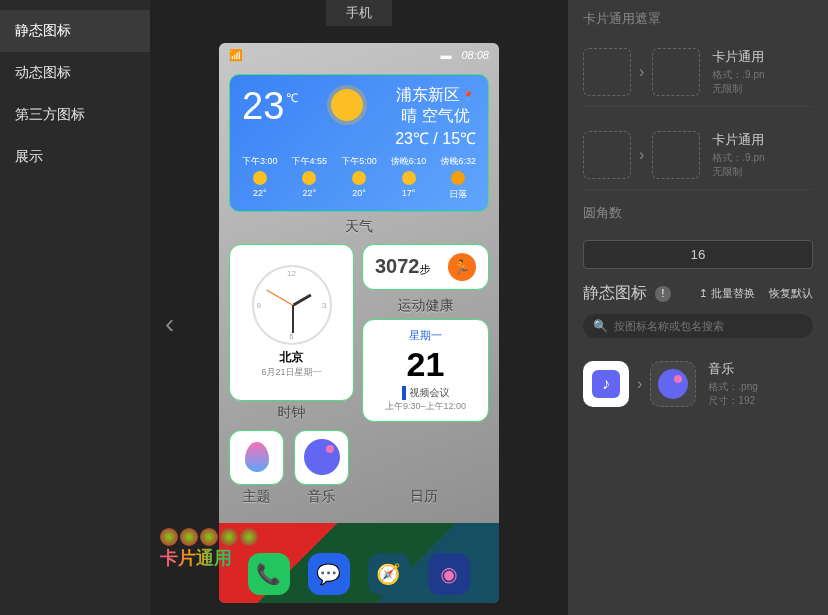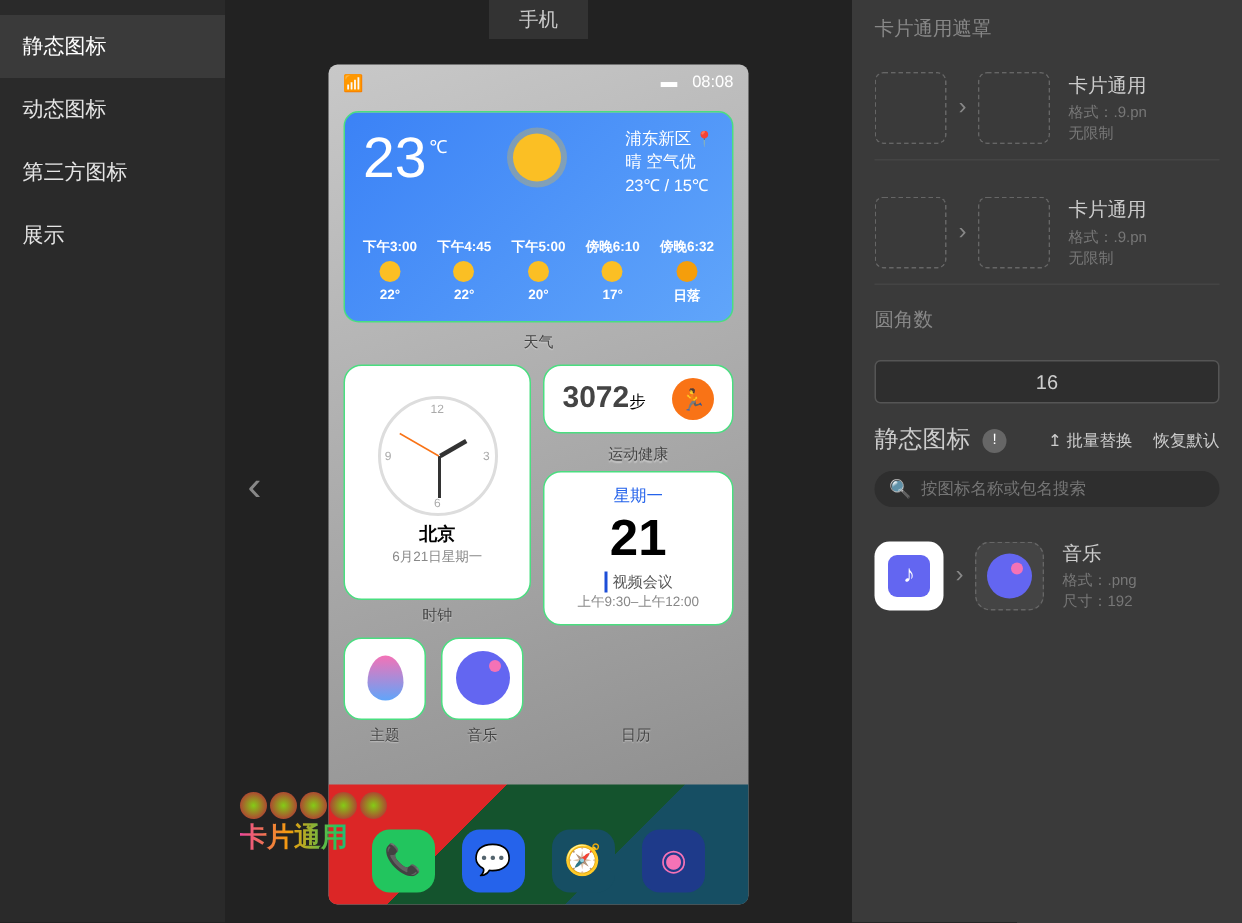--- a/index.html
+++ b/index.html
@@ -11,45 +11,45 @@
 .center-tab { position: absolute; top: 0; left: 50%; transform: translateX(-50%); background: #333; color: #ccc; padding: 4px 20px; font-size: 13px; }
 .chevron-nav { position: absolute; left: 15px; top: 50%; color: #888; font-size: 28px; cursor: pointer; }
 .phone { width: 280px; height: 560px; background: linear-gradient(160deg,#c8c8c8,#888); border-radius: 6px; margin-top: 30px; position: relative; overflow: hidden; }
 .status-bar { display: flex; justify-content: space-between; align-items: center; padding: 6px 10px; color: #fff; font-size: 11px; }
 .battery::before { content: "▬"; margin-right: 4px; }
 .weather-card { margin: 6px 10px; background: linear-gradient(135deg,#3b82f6,#60a5fa); border-radius: 10px; padding: 10px 12px; color: #fff; border: 1px solid #4ade80; }
 .weather-top { display: flex; justify-content: space-between; align-items: flex-start; }
 .temp-big { font-size: 38px; font-weight: 300; display: flex; }
 .temp-deg { font-size: 12px; margin-top: 4px; margin-left: 2px; }
 .sun-icon { width: 32px; height: 32px; background: #fbbf24; border-radius: 50%; box-shadow: 0 0 0 4px rgba(251,191,36,.3); margin: 4px 8px; }
-.weather-right { text-align: left; font-size: 11px; }
+.weather-right { text-align: center; font-size: 16px; }
 .location-pin::after { content: " 📍"; font-size: 10px; }
-.forecast-row { display: flex; justify-content: space-between; margin-top: 28px; font-weight: bold; }
+.forecast-row { display: flex; justify-content: space-between; margin-top: 6px; }
 .forecast-item { text-align: center; font-size: 9px; }
 .forecast-item .mini-sun { width: 14px; height: 14px; background: #fbbf24; border-radius: 50%; margin: 3px auto; }
 .forecast-item .mini-moon { width: 14px; height: 14px; background: #f59e0b; border-radius: 50%; margin: 3px auto; }
-.widget-label { text-align: center; font-size: 10px; color: #444; margin-top: 3px; text-shadow: 0 1px 1px rgba(255,255,255,.5); }
+.widget-label { text-align: center; font-size: 14px; color: #444; margin-top: 3px; text-shadow: 0 1px 1px rgba(255,255,255,.5); }
 .grid-row { display: flex; gap: 8px; margin: 8px 10px; }
 .card { background: #fff; border-radius: 12px; border: 1px solid #4ade80; flex: 1; padding: 8px; text-align: left; }
 .clock-card { width: 125px; height: 125px; display: flex; flex-direction: column; justify-content: center; align-items: center; }
 .clock-face { width: 80px; height: 80px; border: 2px solid #ddd; border-radius: 50%; position: relative; margin-bottom: 4px; }
 .hand { position: absolute; left: 50%; bottom: 50%; transform-origin: bottom center; background: #333; }
 .hand.h { width: 3px; height: 20px; transform: rotate(60deg); }
 .hand.m { width: 2px; height: 28px; transform: rotate(180deg); }
 .hand.s { width: 1px; height: 30px; background: #f97316; transform: rotate(300deg); }
 .clock-label { font-size: 12px; font-weight: 600; }
 .clock-date { font-size: 9px; color: #888; }
 .steps-card { height: 55px; display: flex; justify-content: space-between; align-items: center; padding: 8px 12px; }
 .steps-num { font-size: 20px; font-weight: 700; color: #444; }
 .steps-unit { font-size: 11px; font-weight: 400; }
 .run-icon { width: 28px; height: 28px; background: #f97316; border-radius: 50%; display: flex; align-items: center; justify-content: center; color: #fff; font-size: 14px; }
 .cal-card { height: 118px; display: flex; flex-direction: column; justify-content: center; align-items: center; }
 .cal-dow { color: #2563eb; font-size: 11px; }
 .cal-day { font-size: 34px; font-weight: 700; margin: 2px 0; }
-.cal-event { font-size: 10px; color: #555; border-left: 2px solid #1d4ed8; padding-left: 4px; }
+.cal-event { font-size: 10px; color: #555; border-left: 4px solid #1d4ed8; padding-left: 4px; }
 .cal-time { font-size: 9px; color: #888; }
 .icon-row { display: flex; gap: 10px; margin: 6px 10px; }
 .icon-box { width: 55px; height: 55px; background: #fff; border-radius: 12px; border: 1px solid #4ade80; display: flex; align-items: center; justify-content: center; }
 .balloon { width: 24px; height: 30px; background: linear-gradient(#f472b6,#60a5fa); border-radius: 50% 50% 50% 50%/60% 60% 40% 40%; }
 .music-disc { width: 36px; height: 36px; background: #6366f1; border-radius: 50%; position: relative; }
 .music-disc::after { content: ""; position: absolute; top: 6px; right: 6px; width: 8px; height: 8px; background: #f472b6; border-radius: 50%; }
 .bottom-stripe { position: absolute; bottom: 0; left: 0; right: 0; height: 80px; background: linear-gradient(135deg,#dc2626 0%,#dc2626 33%,#14532d 33%,#14532d 66%,#164e63 66%); }
 .dock { position: absolute; bottom: 8px; left: 0; right: 0; display: flex; justify-content: space-around; padding: 0 20px; }
 .dock-icon { width: 42px; height: 42px; border-radius: 12px; display: flex; align-items: center; justify-content: center; font-size: 20px; }
 .dock-phone { background: #22c55e; color: #fff; }
@@ -94,21 +94,21 @@
 </div>
 
 <div class="center">
   <div class="center-tab">手机</div>
   <div class="chevron-nav">‹</div>
 
   <div class="phone">
     <div class="status-bar">
       <span>📶</span>
       <span></span>
-      <span style="display:flex;gap:6px;align-items:flex-start;">
+      <span style="display:flex;gap:6px;align-items:flex-start;font-style:italic;">
         <span class="battery"></span>
         <span>08:08</span>
       </span>
     </div>
 
     <div class="weather-card">
       <div class="weather-top">
         <div class="temp-big">
           <span>23</span>
           <span class="temp-deg">℃</span>
@@ -120,21 +120,21 @@
           <div>23℃ / 15℃</div>
         </div>
       </div>
       <div class="forecast-row">
         <div class="forecast-item">
             <div>下午3:00</div>
             <div class="mini-sun"></div>
             <div>22°</div>
           </div>
         <div class="forecast-item">
-            <div>下午4:45</div>
+            <div>下午4:55</div>
             <div class="mini-sun"></div>
             <div>22°</div>
           </div>
         <div class="forecast-item">
             <div>下午5:00</div>
             <div class="mini-sun"></div>
             <div>20°</div>
           </div>
         <div class="forecast-item">
             <div>傍晚6:10</div>

